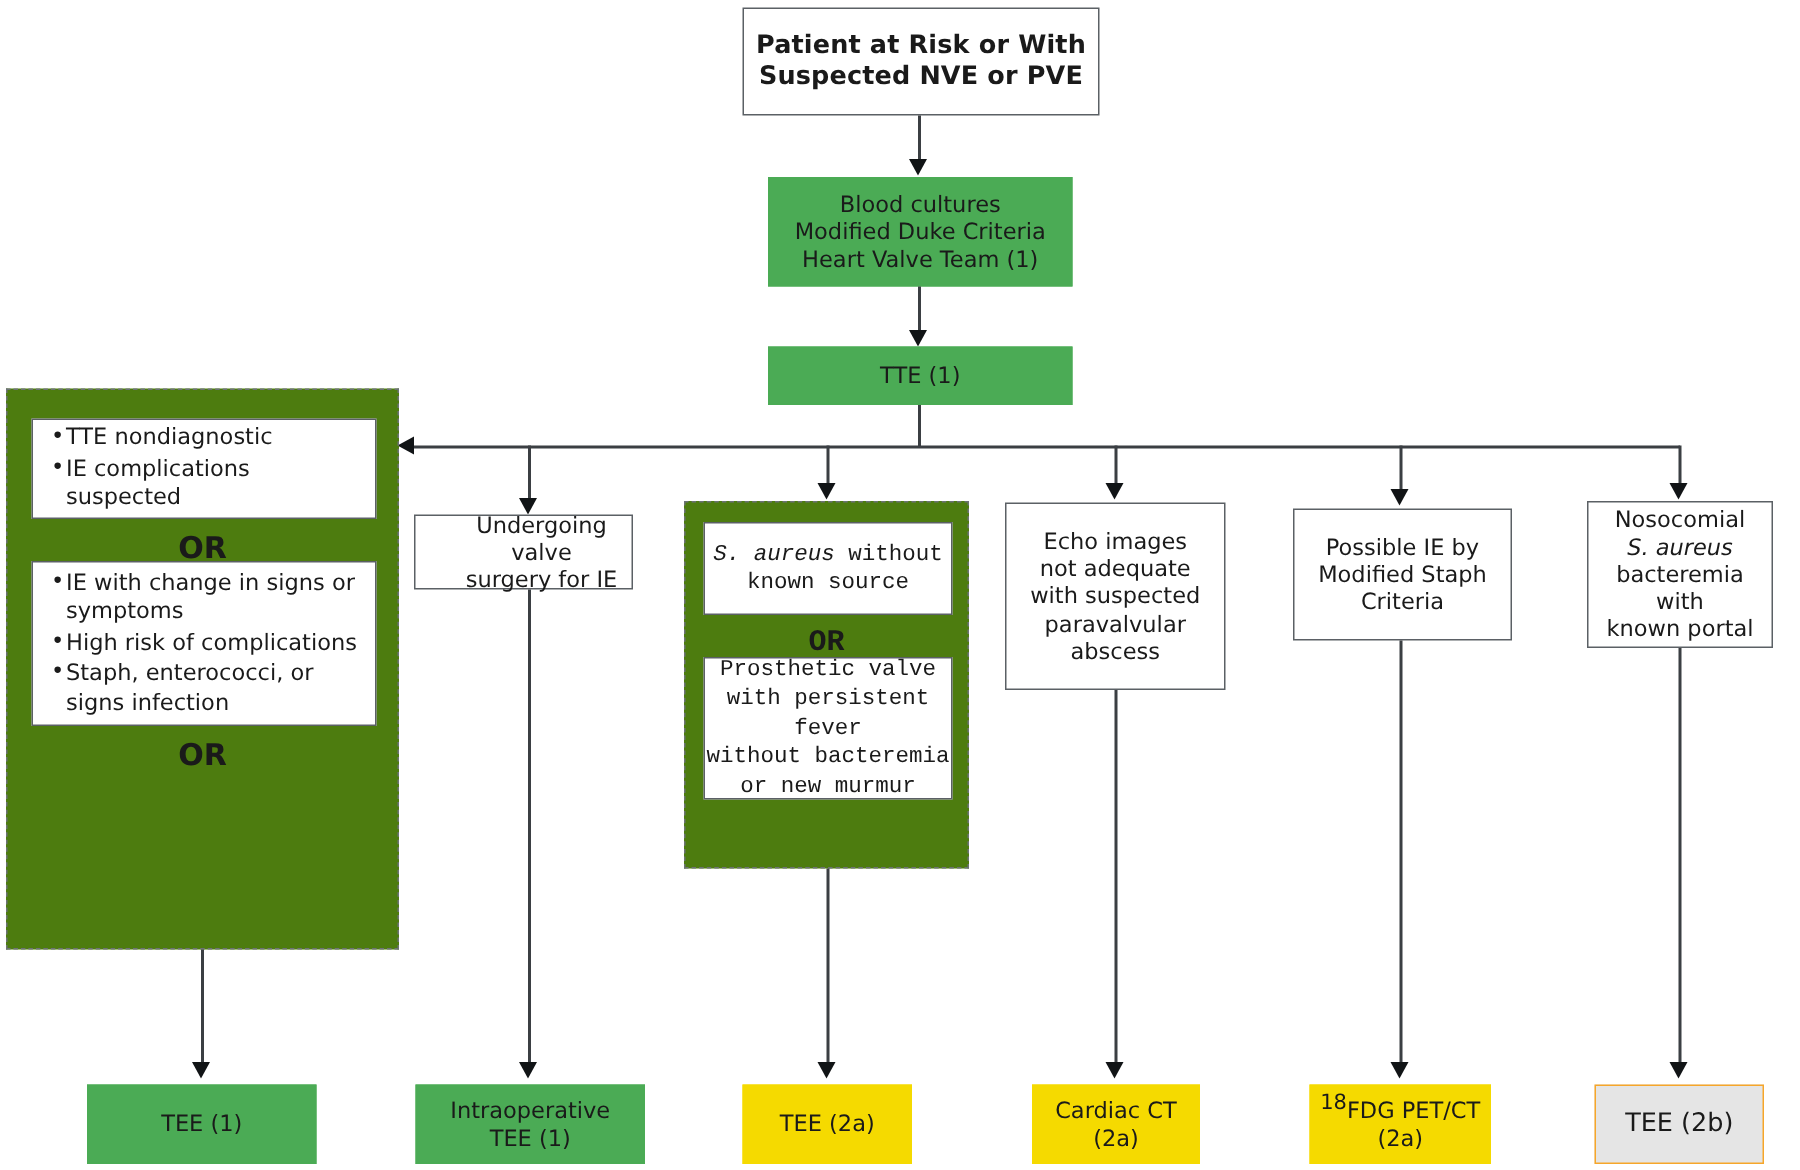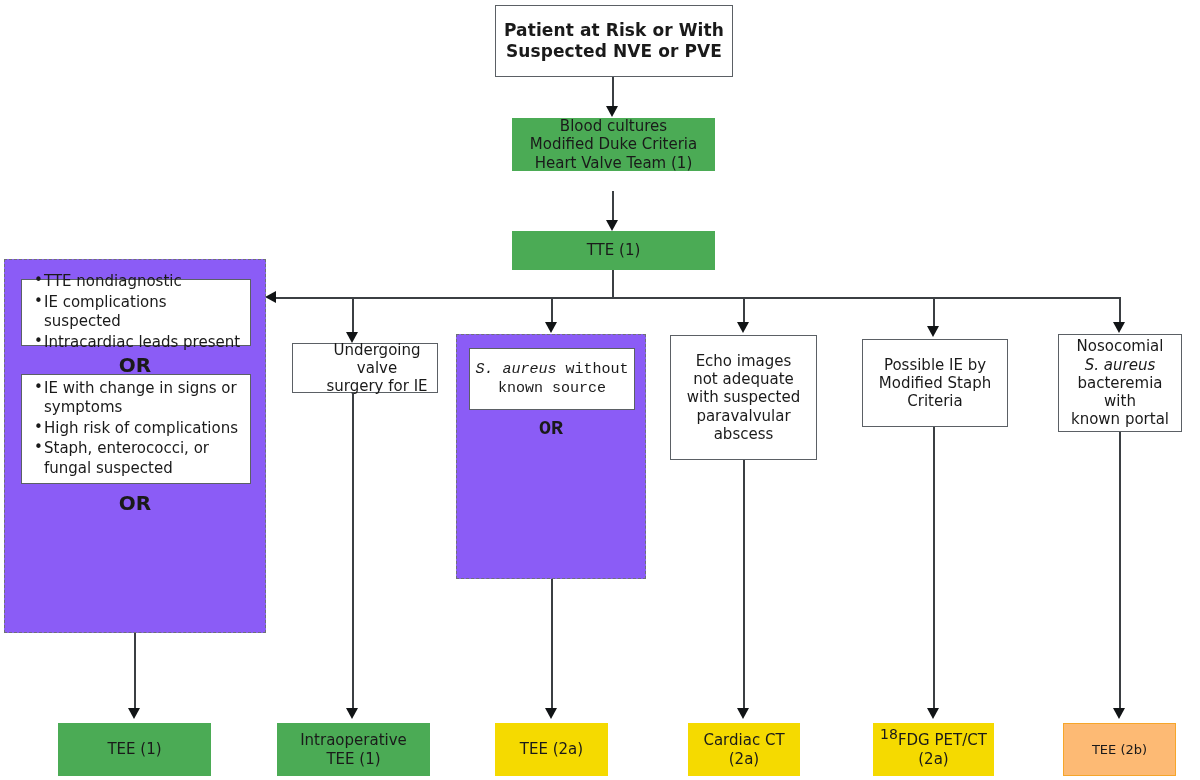--- a/index.html
+++ b/index.html
@@ -55,30 +55,30 @@
     background: #4bab55;
     border: 1px solid #4bab55;
     font-size: 15px;
   }
   .box-yellow {
     background: #f5da00;
     border: 1px solid #f5da00;
     font-size: 15px;
   }
   .box-orange {
-    background: #fdba74;
+    background: #e5e5e5;
     border: 1px solid #f6a62a;
-    font-size: 13px;
+    font-size: 17px;
   }
 
   
   .group-panel {
     position: absolute;
     box-sizing: border-box;
-    background: #8b5cf6;
+    background: #4d7c0f;
     border: 1.7px dashed #6d7276;
   }
   .group-panel .sub {
     position: absolute;
     box-sizing: border-box;
     background: #ffffff;
     border: 1.6px solid #5b6065;
     display: flex;
     align-items: center;
     font-size: 15px;
@@ -165,21 +165,21 @@
 <div id="canvas">
 
   <div class="node box-title" style="left:495px; top:5px; width:238px; height:72px;">
     <span class="txt">Patient at Risk or With
 Suspected NVE or PVE</span>
   </div>
 
   <div class="vline" style="left:612px; top:77px; height:32px;"></div>
   <div class="arrow-down" style="left:606px; top:106px;"></div>
 
-  <div class="node box-green" style="left:512px; top:118px; width:203px; height:53px;">
+  <div class="node box-green" style="left:512px; top:118px; width:203px; height:73px;">
     <span class="txt">Blood cultures
 Modified Duke Criteria
 Heart Valve Team (1)</span>
   </div>
 
   <div class="vline" style="left:612px; top:191px; height:32px;"></div>
   <div class="arrow-down" style="left:606px; top:220px;"></div>
 
   <div class="node box-green" style="left:512px; top:231px; width:203px; height:39px;">
     <span class="txt">TTE (1)</span>
@@ -204,46 +204,45 @@
 
   <div class="vline" style="left:1119px; top:297px; height:28px;"></div>
   <div class="arrow-down" style="left:1113px; top:322px;"></div>
 
   <div class="group-panel" style="left:4px; top:259px; width:262px; height:374px;">
 
     <div class="sub" style="left:16px; top:19px; width:230px; height:67px;">
       <ul>
         <li>TTE nondiagnostic</li>
         <li>IE complications suspected</li>
-        <li>Intracardiac leads present</li>
       </ul>
     </div>
 
     <div class="or-label" style="top:93px;">OR</div>
 
     <div class="sub" style="left:16px; top:114px; width:230px; height:110px;">
       <ul>
         <li>IE with change in signs or symptoms</li>
         <li>High risk of complications</li>
-        <li>Staph, enterococci, or fungal suspected</li>
+        <li>Staph, enterococci, or signs infection</li>
       </ul>
     </div>
 
     <div class="or-label" style="top:231px;">OR</div>
 
   </div>
 
   <div class="vline" style="left:134px; top:633px; height:78px;"></div>
   <div class="arrow-down" style="left:128px; top:708px;"></div>
 
   <div class="node box-green" style="left:58px; top:723px; width:153px; height:53px;">
     <span class="txt">TEE (1)</span>
   </div>
 
-  <div class="node box-white" style="left:292px; top:343px; width:146px; height:50px;padding-left:24px;">
+  <div class="node box-white" style="left:276px; top:343px; width:146px; height:50px;padding-left:24px;">
     <span class="txt">Undergoing valve
 surgery for IE</span>
   </div>
 
   <div class="vline" style="left:352px; top:393px; height:318px;"></div>
   <div class="arrow-down" style="left:346px; top:708px;"></div>
 
   <div class="node box-green" style="left:277px; top:723px; width:153px; height:53px;">
     <span class="txt">Intraoperative
 TEE (1)</span>
@@ -251,20 +250,26 @@
 
   <div class="group-panel" style="left:456px; top:334px; width:190px; height:245px;font-family:Liberation Mono, monospace;">
 
     <div class="sub center" style="left:12px; top:13px; width:166px; height:62px;">
       <span class="txt"><span class="ital">S. aureus</span><span> without
 known source</span></span>
     </div>
 
     <div class="or-label" style="top:82px;">OR</div>
 
+    <div class="sub center" style="left:12px; top:103px; width:166px; height:95px;">
+      <span class="txt">Prosthetic valve
+with persistent fever
+without bacteremia
+or new murmur</span>
+    </div>
   </div>
 
   <div class="vline" style="left:551px; top:579px; height:132px;"></div>
   <div class="arrow-down" style="left:545px; top:708px;"></div>
 
   <div class="node box-yellow" style="left:495px; top:723px; width:113px; height:53px;">
     <span class="txt">TEE (2a)</span>
   </div>
 
   <div class="node box-white" style="left:670px; top:335px; width:147px; height:125px;">

